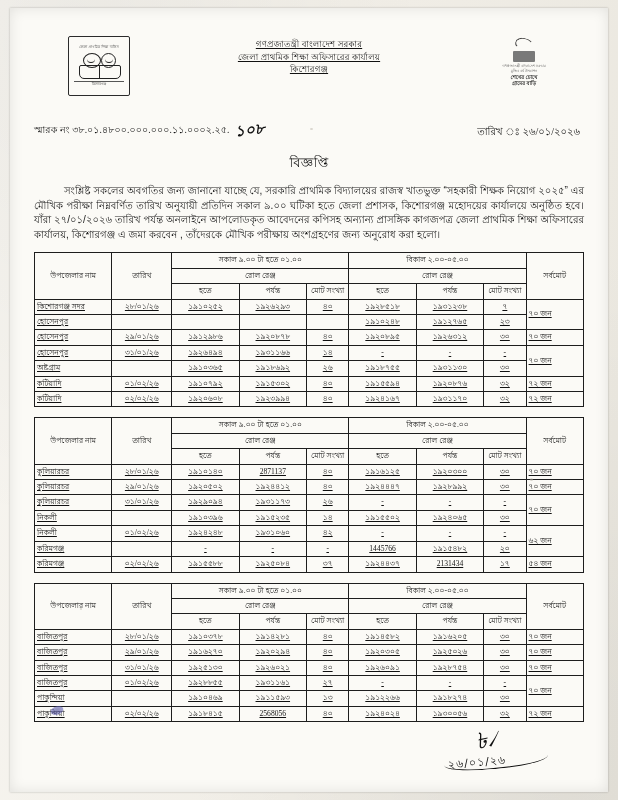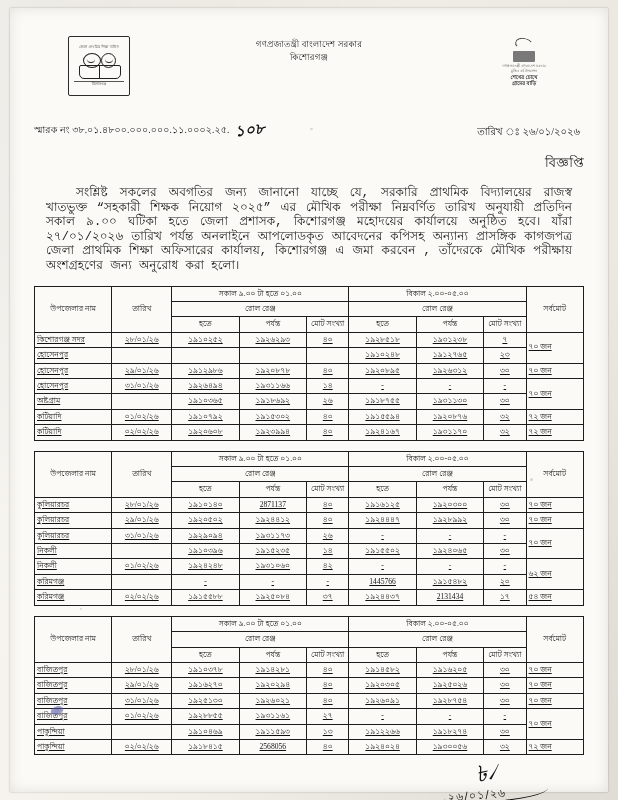--- a/index.html
+++ b/index.html
@@ -27,21 +27,21 @@
     box-shadow:0 0 2px rgba(0,0,0,.25), 0 0 14px rgba(0,0,0,.10) inset;
   }
   .inner{
     position:absolute;left:0;top:0;right:0;bottom:0;
     padding:26px 24px 10px 24px;
     box-sizing:border-box;
     color:#111;
   }
 
   
-  .hdr{position:relative;height:74px;}
+  .hdr{position:relative;height:74px;text-decoration:underline;}
   .crest{
     position:absolute;left:34px;top:2px;width:60px;height:58px;
     border:1.2px solid #2b2b2b;border-radius:2px;
     display:flex;flex-direction:column;align-items:center;justify-content:center;
     overflow:hidden;background:#fbfaf6;
   }
   .crest .arcTop{font-size:3.4px;letter-spacing:.2px;color:#333;line-height:1;}
   .crest .kids{position:relative;width:46px;height:30px;margin:1px 0;}
   .kid{position:absolute;top:3px;width:13px;height:13px;border:1.1px solid #222;border-radius:50%;background:#fbfaf6;}
   .kid.l{left:7px;} .kid.r{left:25px;}
@@ -82,29 +82,29 @@
   .memo{font-family:"Liberation Serif",serif;font-size:9.4px;letter-spacing:.15px;position:relative;}
   .hand-no{
     font-family:"DejaVu Serif",serif;font-size:15px;font-style:italic;font-weight:bold;
     margin-left:6px;position:relative;top:2px;transform:rotate(-6deg);display:inline-block;
     color:#101010;
   }
   .date{font-family:"Liberation Serif",serif;font-size:10px;}
 
   
   .title{
-    text-align:right;margin-top:12px;margin-bottom:10px;
+    text-align:center;margin-top:12px;margin-bottom:10px;
     font-family:"Liberation Serif",serif;font-size:13px;color:#121212;letter-spacing:.4px;
   }
 
   
   .body p{
-    margin:12px;
-    font-family:Liberation Mono, monospace;
-    font-size:12px;line-height:14.6px;
+    margin:0;
+    font-family:Liberation Sans, sans-serif;
+    font-size:10px;line-height:14.6px;
     text-align:justify;text-indent:30px;
     color:#1a1a1a;letter-spacing:.05px;
   }
 
   
   .tblwrap{margin-top:10px;}
   table.g{
     width:100%;border-collapse:collapse;table-layout:fixed;
     font-family:"Liberation Serif",serif;
   }
@@ -169,20 +169,21 @@
           <div class="kids">
             <div class="kid l"></div>
             <div class="kid r"></div>
             <div class="book"></div>
           </div>
           <div class="arcBot">কিশোরগঞ্জ</div>
         </div>
 
         <div class="htext">
           <div class="l1">গণপ্রজাতন্ত্রী বাংলাদেশ সরকার</div>
+          <div class="l2">জেলা প্রাথমিক শিক্ষা অফিসারের কার্যালয়</div>
           <div class="l3">কিশোরগঞ্জ</div>
         </div>
 
         <div class="logo2">
           <div class="swoosh"></div>
           <div class="block"></div>
           <div class="t">গণপ্রজাতন্ত্রী বাংলাদেশ সরকার</div>
           <div class="t">মুজিব বর্ষ উদযাপন</div>
           <div class="t big">শেখের চোখে</div>
           <div class="t big">গ্রামের বাড়ি</div>

